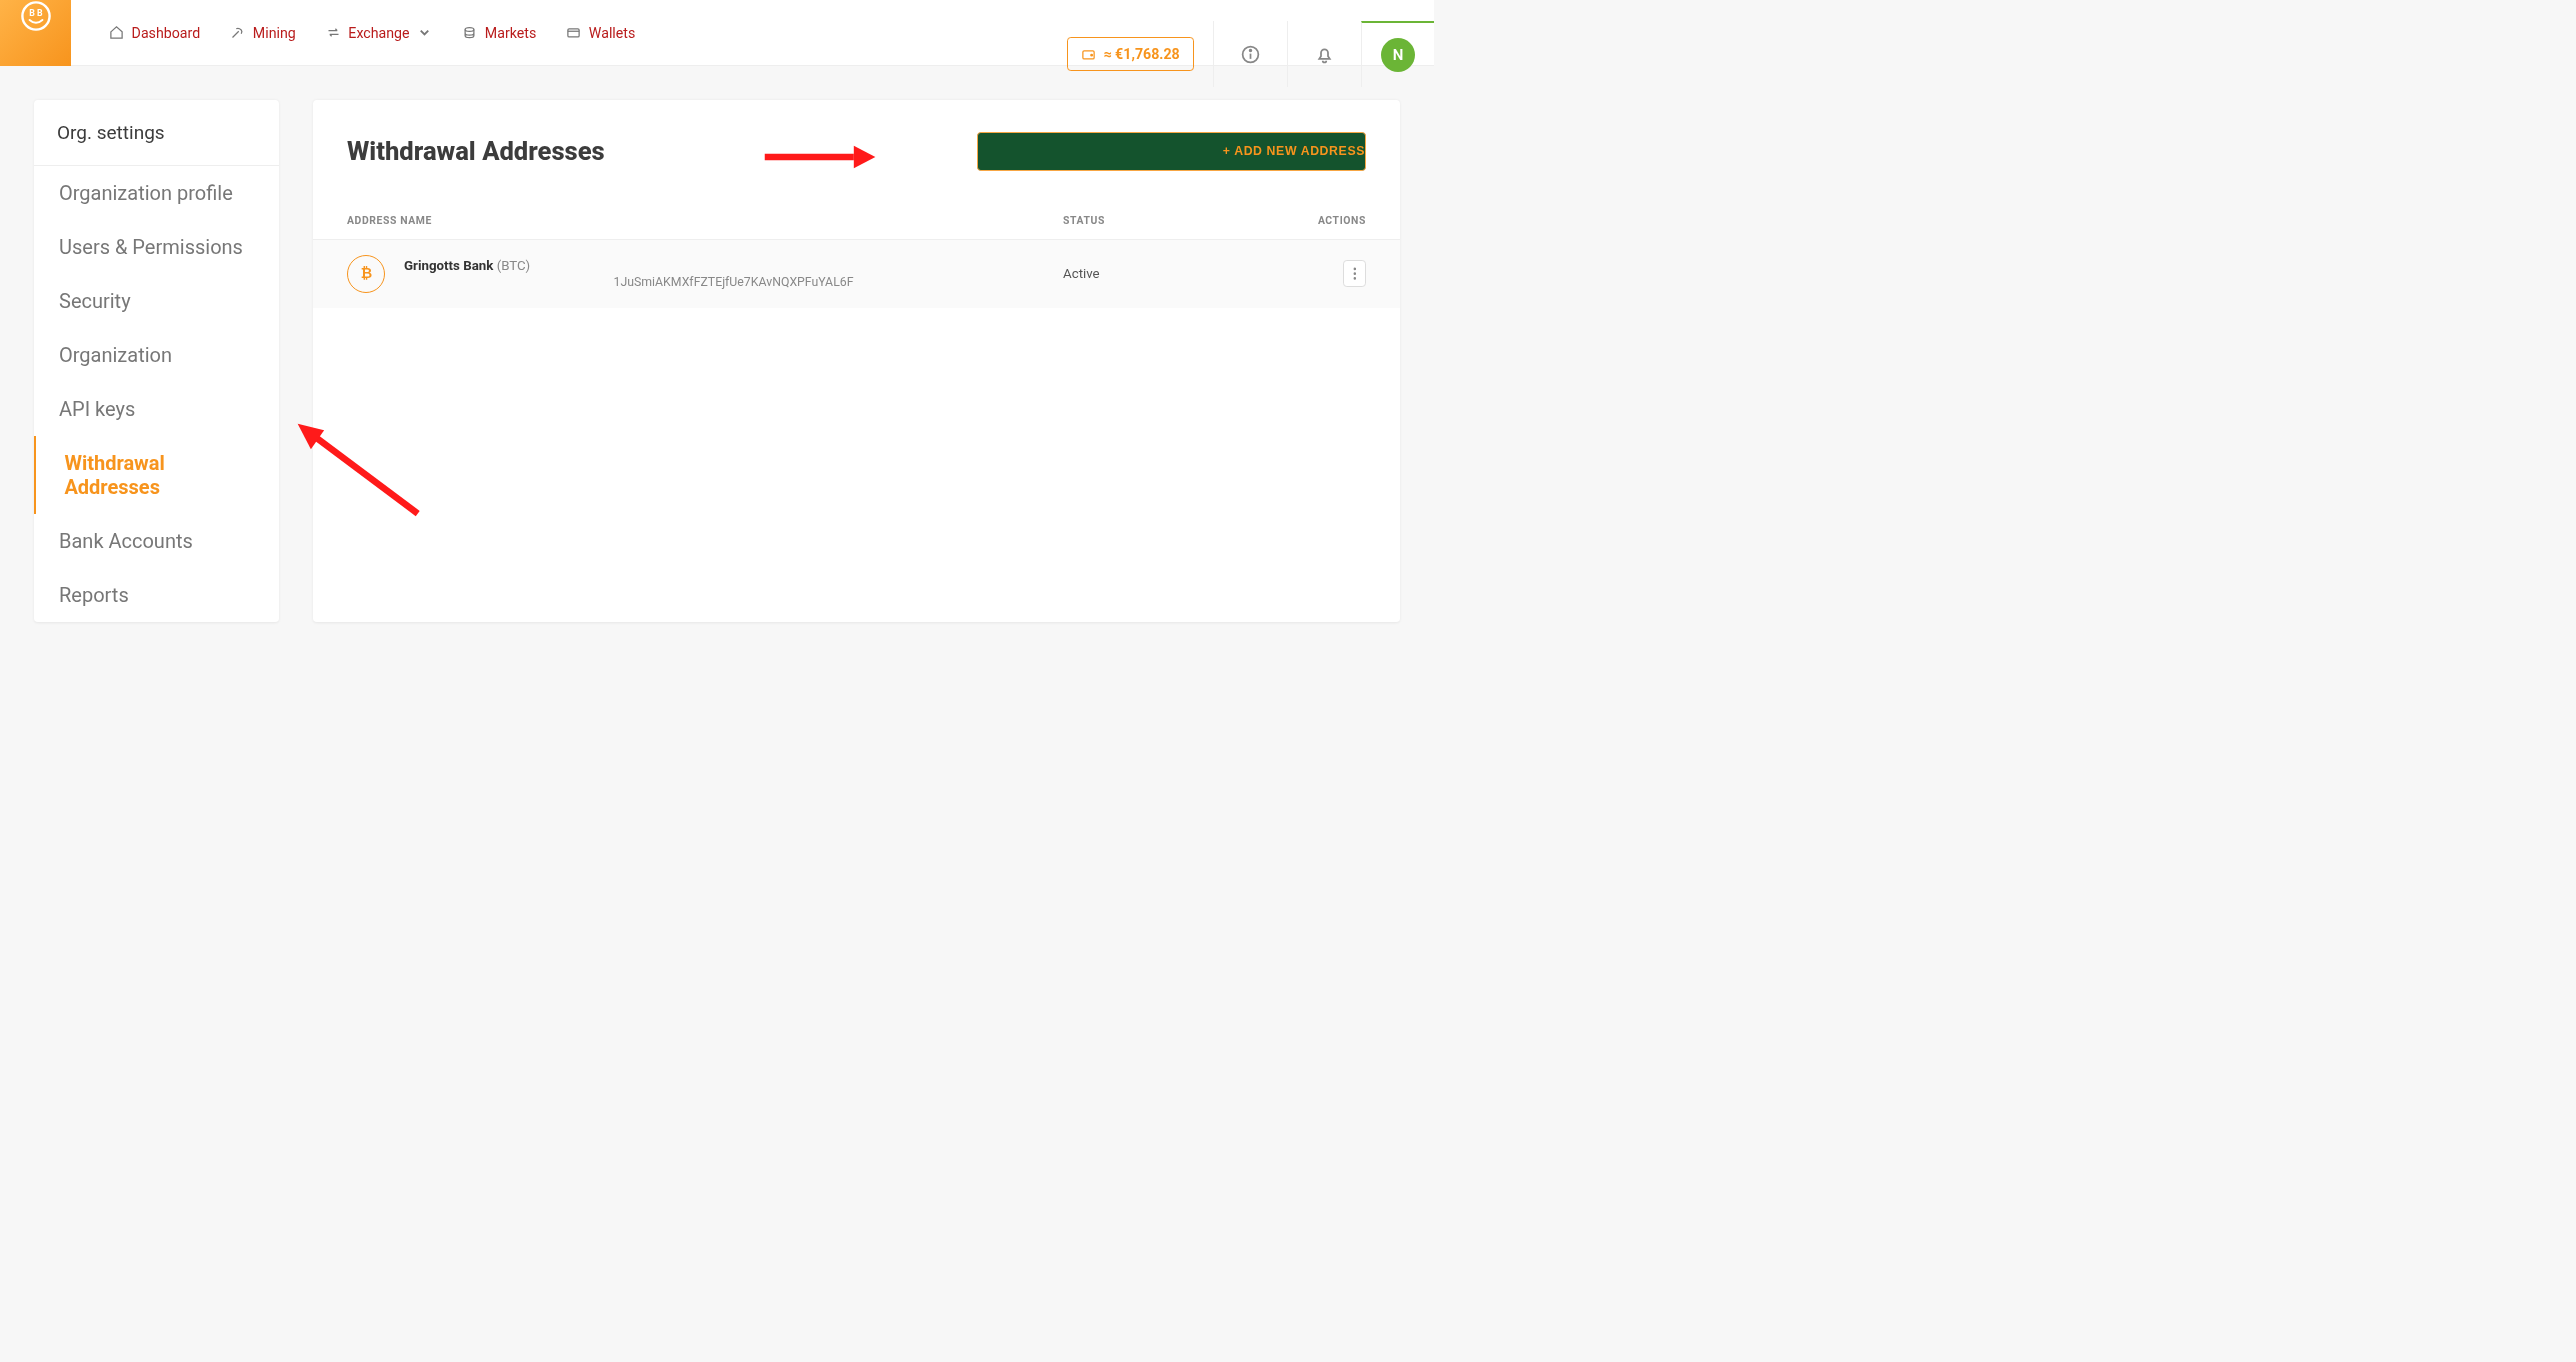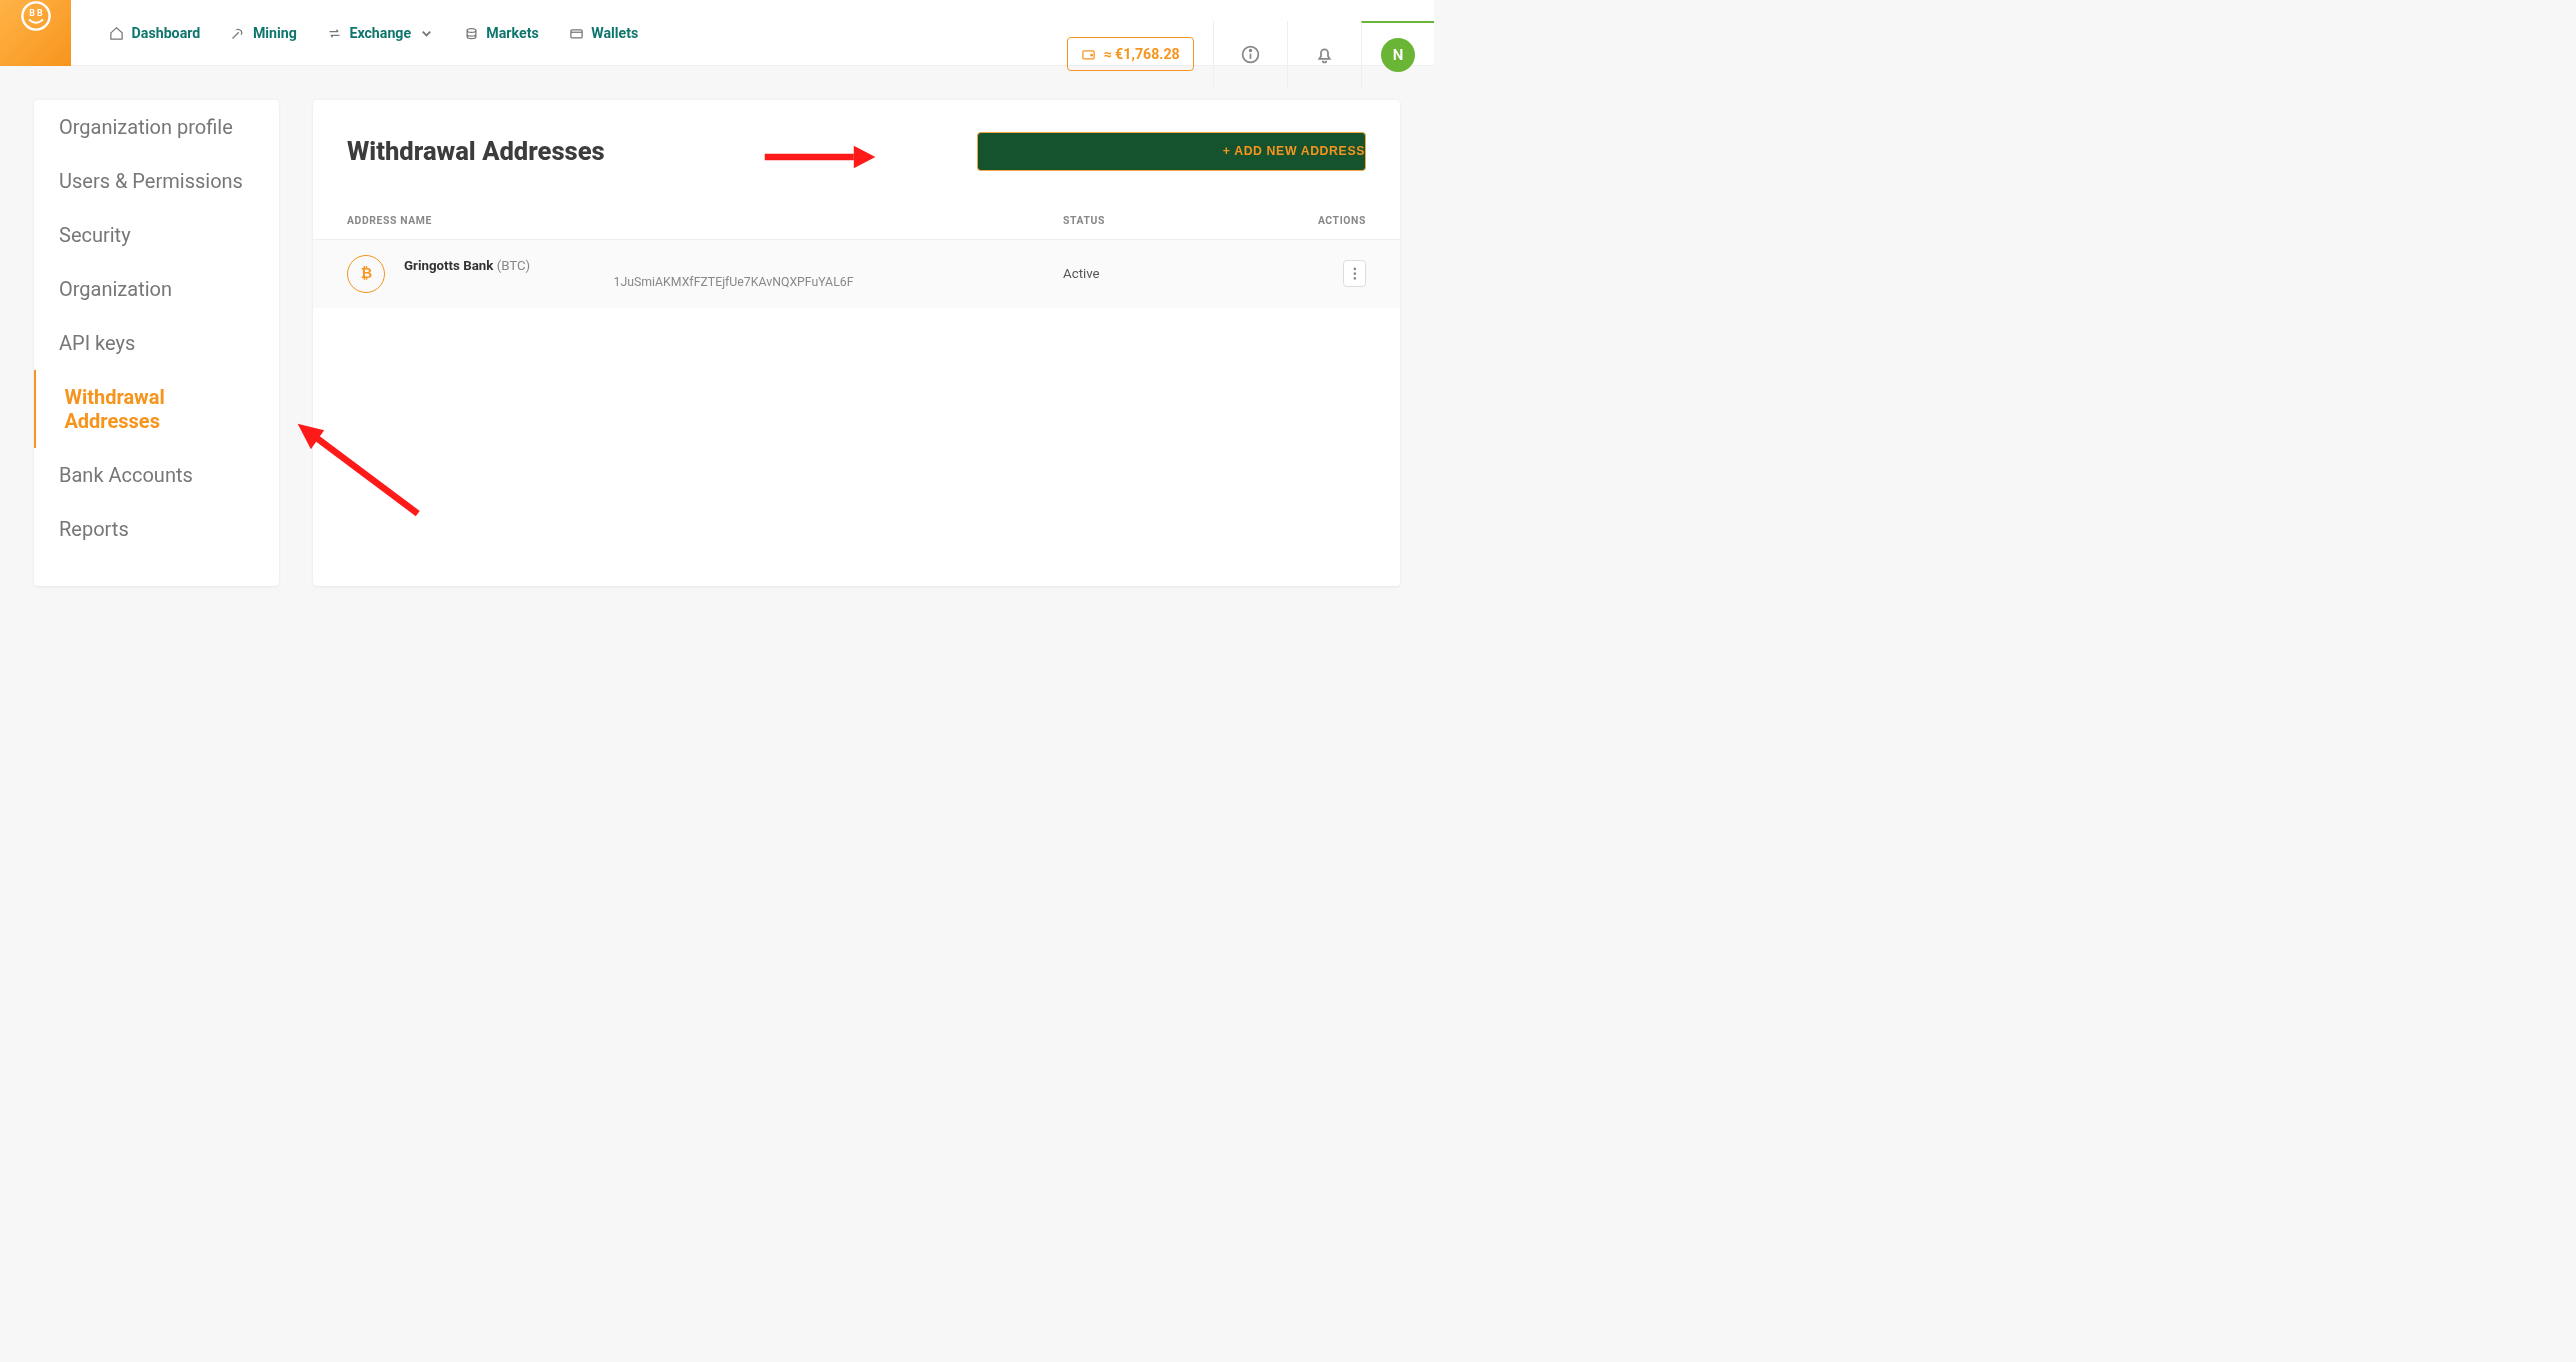--- a/index.html
+++ b/index.html
@@ -29,25 +29,25 @@
     justify-content: center;
   }
   .nav-links {
     display: flex;
     align-items: center;
     gap: 30px;
     padding-left: 38px;
   }
   .nav-link {
     display: flex;
-    align-items: flex-end;
+    align-items: flex-start;
     gap: 7.6px;
-    color: #0f766e;
+    color: #b91c1c;
     font-size: 14.2px;
-    font-weight: 700;
+    font-weight: 400;
     cursor: pointer;
   }
   .nav-link svg { width: 15px; height: 15px; }
   .nav-right {
     margin-left: auto;
     display: flex;
     align-items: center;
     margin-top: 43px;
   }
   .balance-chip {
@@ -280,20 +280,21 @@
       <div class="avatar">
         <span>N</span>
       </div>
     </div>
   </div>
 </div>
 
 <div class="workspace">
 
   <div class="sidebar">
+    <div class="sidebar-header">Org. settings</div>
     <div class="sidebar-item"><span>Organization profile</span></div>
     <div class="sidebar-item"><span>Users &amp; Permissions</span></div>
     <div class="sidebar-item"><span>Security</span></div>
     <div class="sidebar-item"><span>Organization</span></div>
     <div class="sidebar-item"><span>API keys</span></div>
     <div class="sidebar-item active"><span>Withdrawal Addresses</span></div>
     <div class="sidebar-item"><span>Bank Accounts</span></div>
     <div class="sidebar-item"><span>Reports</span></div>
   </div>
 

